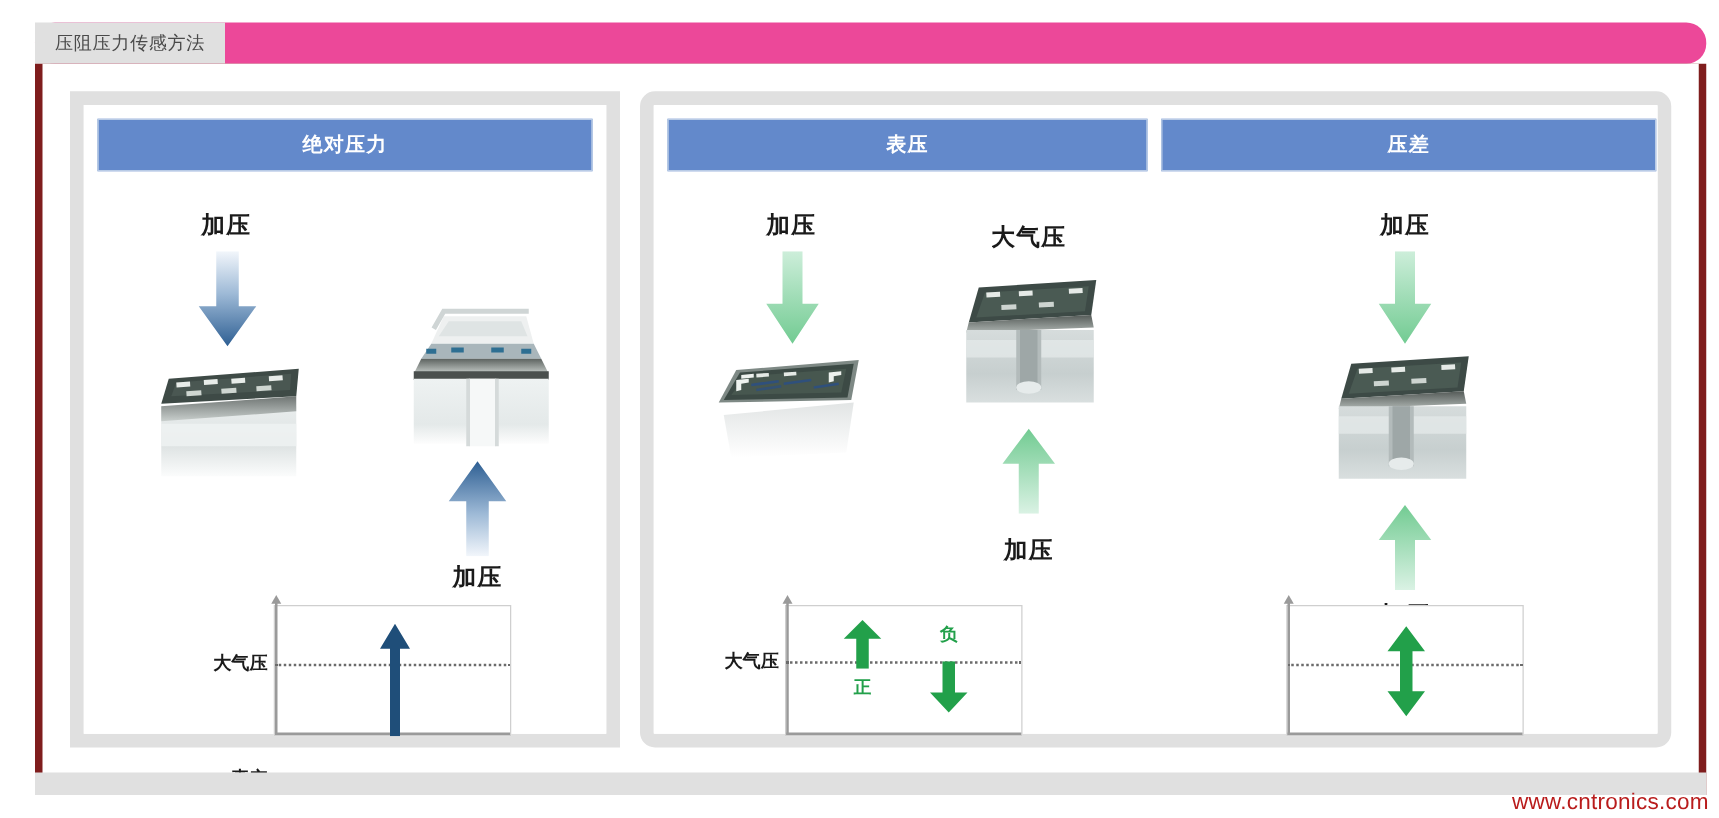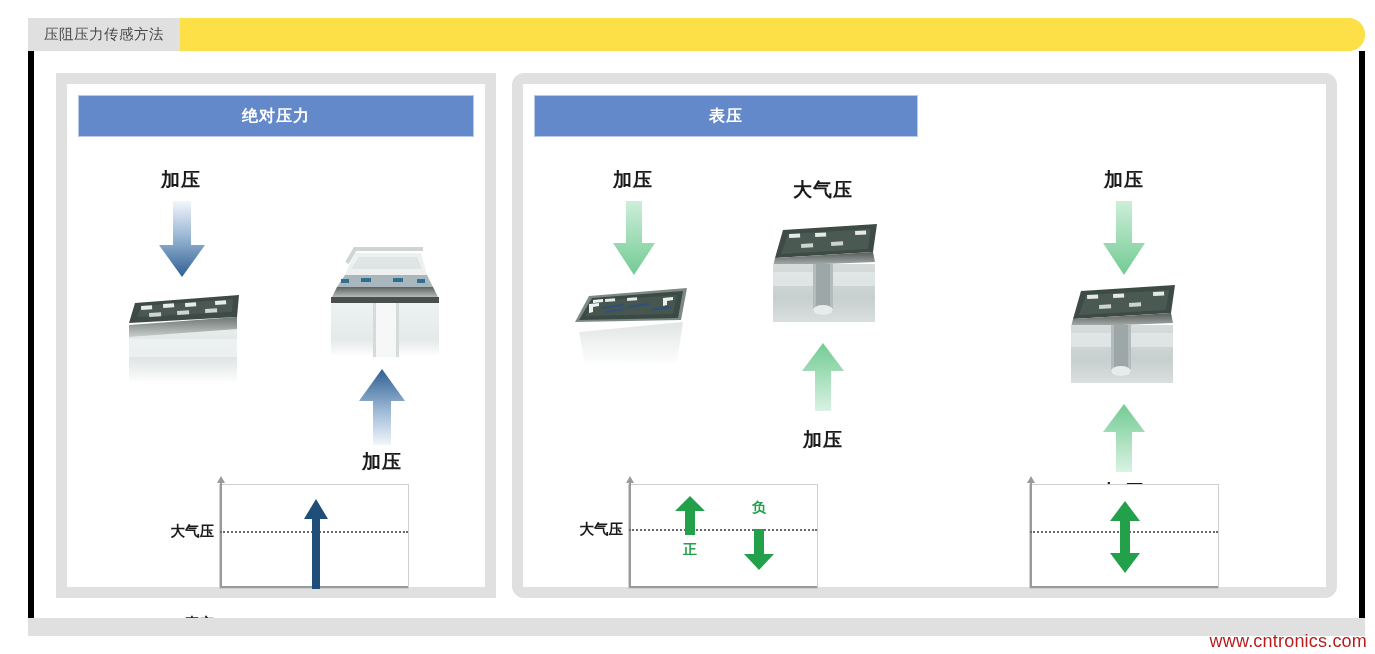--- a/index.html
+++ b/index.html
@@ -14,41 +14,41 @@
   #app {
     position: relative;
     width: 1375px; height: 654px;
     background: #ffffff;
   }
 
   .tabstrip {
     position: absolute;
     left: 28px; top: 18px;
     width: 1337px; height: 33px;
-    background: #fde047;
+    background: #ec4899;
     border-radius: 16px;
   }
   .tab {
     position: absolute;
     left: 0; top: 0;
     height: 33px;
     padding: 0 16px;
     display: flex; align-items: center;
     background: #e0e0e0;
     color: #4a4a4a;
     font-size: 14.5px;
     letter-spacing: .5px;
     white-space: nowrap;
   }
 
   .shell {
     position: absolute;
     left: 28px; top: 51px;
     width: 1337px; height: 585px;
-    background: #000000;
+    background: #7f1d1d;
   }
   .shell-inner {
     position: absolute;
     left: 6px; top: 0px;
     width: 1325px; height: 572px;
     background: #ffffff;
   }
 
   
   .group {
@@ -393,20 +393,23 @@
               <svg class="arrow" style="left:113px;top:44px;" width="34" height="42" viewBox="0 0 34 42">
                 <path d="M12,0 L22,0 L22,25 L32,25 L17,41 L2,25 L12,25 Z" fill="#22a04a"></path>
               </svg>
               <div class="chart-inline-label" style="left:130px;top:14px;">负</div>
             </div>
 
           </div>
         </div>
 
         <div class="panel" style="left:406px;width:397px;">
+          <div class="panel-header" style="left:0px;width:396px;">
+            <span>压差</span>
+          </div>
           <div class="panel-body">
 
             <div class="jp-label" style="left:195px;top:28px;">加压</div>
 
             <svg class="arrow" style="left:172px;top:62px;" width="46" height="76" viewBox="0 0 46 76">
               <path d="M15,0 L31,0 L31,42 L44,42 L23,74 L2,42 L15,42 Z" fill="url(#ggreen)"></path>
             </svg>
 
             <svg class="chip" style="left:136px;top:138px;" width="118" height="122" viewBox="0 0 118 122">
               <path d="M8,42 L16,14 L110,8 L106,36 Z" fill="#3d4a46"></path>

